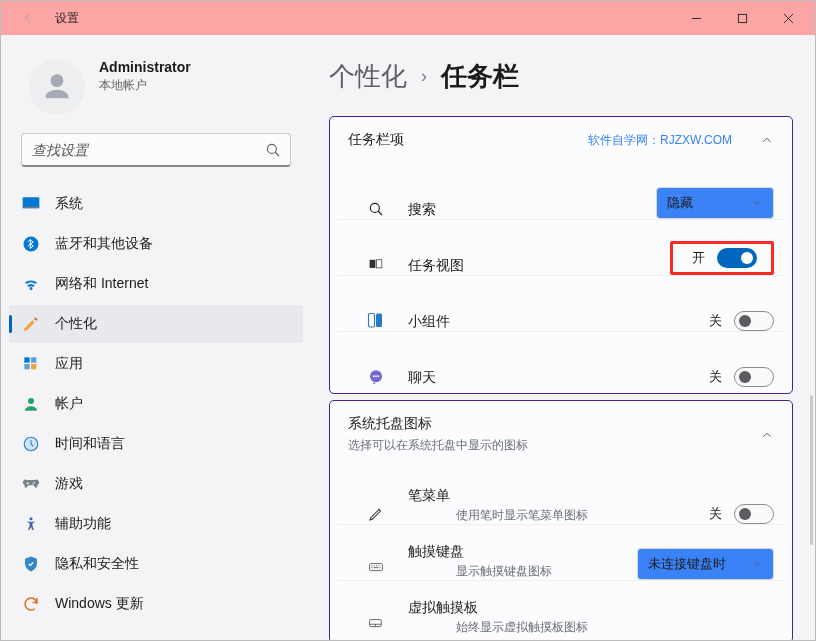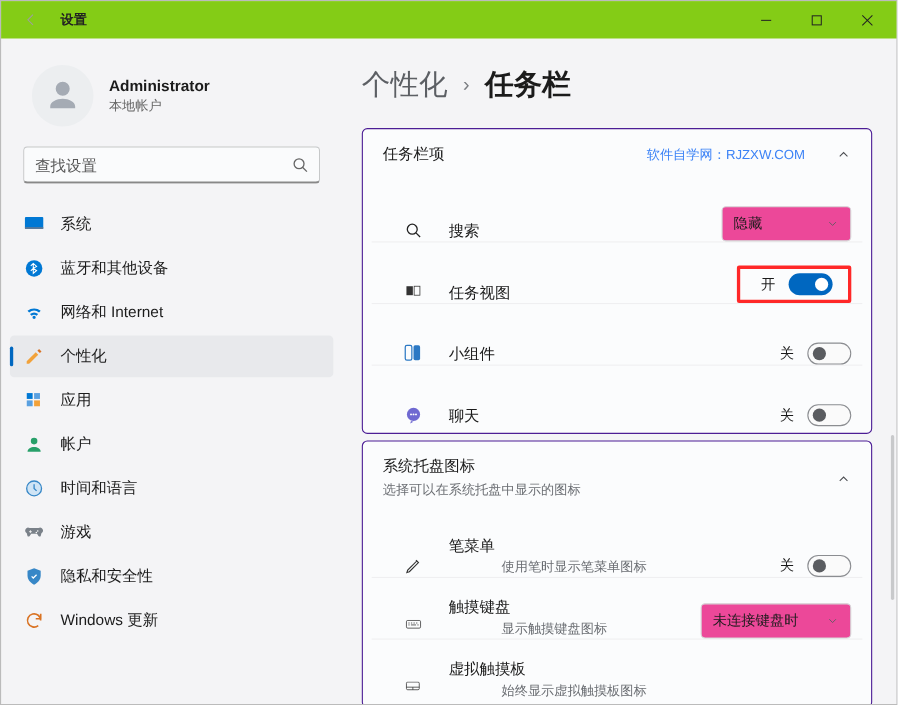--- a/index.html
+++ b/index.html
@@ -1,33 +1,33 @@
 <!DOCTYPE html>
 <html><head>
   <meta charset="utf-8">
   <style>
     * { margin: 0; padding: 0; box-sizing: border-box; }
     body { font-family: "Segoe UI", "Microsoft YaHei", sans-serif; font-size: 14px; color: #1b1b1b; background: #fff; width: 816px; height: 641px; overflow: hidden; }
     .window { width: 816px; height: 641px; border: 1px solid #bbb; background: #f4f4f6; display: flex; flex-direction: column; }
-    .title-bar { height: 34px; display: flex; align-items: center; padding: 0 4px; background: #84cc16; font-weight: bold; }
+    .title-bar { height: 34px; display: flex; align-items: center; padding: 0 4px; background: #fca5a5; }
     .title-left { display: flex; align-items: center; gap: 12px; padding-left: 8px; }
     .back-arrow { width: 30px; height: 30px; display: flex; align-items: center; justify-content: center; color: #9e9e9e; cursor: default; font-size: 16px; }
     .title-text { font-size: 12px; color: #222; }
     .title-controls { margin-left: auto; display: flex; }
     .title-btn { width: 46px; height: 30px; display: flex; align-items: center; justify-content: center; color: #222; cursor: pointer; }
     .body-area { flex: 1; display: flex; overflow: hidden; }
     .sidebar { width: 310px; display: flex; flex-direction: column; padding: 14px 0 0 0; overflow-y: auto; }
-    .user-block { display: flex; align-items: center; gap: 14px; padding: 10px 24px 18px 28px; }
+    .user-block { display: flex; align-items: flex-start; gap: 14px; padding: 10px 24px 18px 28px; }
     .avatar { width: 56px; height: 56px; border-radius: 50%; background: #eceef0; display: flex; align-items: center; justify-content: center; }
     .avatar svg { width: 34px; height: 34px; fill: #a5abb4; }
     .user-name { font-weight: 600; font-size: 14px; }
     .user-sub { font-size: 12px; color: #666; margin-top: 2px; }
     .search-wrap { padding: 0 20px 18px 20px; }
     .search-box { display: flex; align-items: center; height: 34px; background: #fafbfc; border: 1px solid #c6c8c9; border-bottom: 2px solid #888; border-radius: 4px; padding: 0 8px 0 10px; }
-    .search-box input { border: none; outline: none; flex: 1; background: transparent; font-size: 14px; color: #0f766e; }
+    .search-box input { border: none; outline: none; flex: 1; background: transparent; font-size: 14px; color: #0f766e; font-style: italic; }
     .search-box input::placeholder { color: #555; }
     .search-box .search-icon { width: 18px; height: 18px; color: #666; }
     .nav { display: flex; flex-direction: column; padding: 0 8px; gap: 2px; }
     .nav-item { display: flex; align-items: center; height: 38px; padding: 0 12px; border-radius: 4px; cursor: pointer; position: relative; }
     .nav-item.active { background: #e8e9ec; }
     .nav-item.active::before { content: ""; position: absolute; left: 0; top: 10px; bottom: 10px; width: 3px; background: #0067c0; border-radius: 2px; }
     .nav-icon { width: 20px; height: 20px; margin-right: 14px; display: flex; align-items: center; justify-content: center; }
     .nav-label { font-size: 14px; color: #1b1b1b; }
     .main { flex: 1; padding: 24px 22px 0 18px; overflow-y: auto; }
     .breadcrumb { display: flex; align-items: center; gap: 14px; margin-bottom: 22px; }
@@ -40,21 +40,21 @@
     .card-sub { font-size: 12px; color: #6b6e73; margin-top: 4px; }
     .watermark { font-size: 12px; color: #3b82f6; margin-left: auto; margin-right: 28px; }
     .chev { width: 14px; color: #4a4c50; }
     .card-body { padding: 0 8px 6px 8px; }
     .setting-row { display: flex; align-items: flex-end; height: 56px; padding: 0 10px 0 28px; border-top: 1px solid #efeff1; }
     .setting-row:first-child { border-top: none; }
     .row-icon { width: 20px; height: 20px; margin-right: 22px; display: flex; align-items: center; justify-content: center; }
     .row-label { font-size: 14px; color: #1b1b1b; }
     .row-sub { font-size: 12px; color: #6b6e73; margin-top: 2px; margin-left: 48px; }
     .row-control { margin-left: auto; display: flex; align-items: center; gap: 12px; }
-    .dropdown { height: 32px; min-width: 118px; background: #ec4899; border: 1px solid #d6d6d8; border-radius: 4px; display: flex; align-items: center; padding: 0 10px; gap: 25px; cursor: pointer; font-size: 13px; }
+    .dropdown { height: 32px; min-width: 118px; background: #3b82f6; border: 1px solid #d6d6d8; border-radius: 4px; display: flex; align-items: center; padding: 0 10px; gap: 25px; cursor: pointer; font-size: 13px; }
     .dropdown .dd-chev { margin-left: auto; color: #5a5c60; }
     .toggle { width: 40px; height: 20px; border-radius: 10px; position: relative; cursor: pointer; }
     .toggle.on { background: #0067c0; }
     .toggle.off { background: #fafafa; border: 1px solid #8b8d91; }
     .toggle .knob { position: absolute; width: 12px; height: 12px; border-radius: 50%; top: 4px; }
     .toggle.on .knob { right: 4px; background: #fff; }
     .toggle.off .knob { left: 4px; top: 3px; background: #5a5c60; }
     .toggle-label { font-size: 13px; color: #1b1b1b; min-width: 18px; text-align: right; }
     .highlight-box { border: 3px solid #ff2828; padding: 4px 14px 4px 14px; border-radius: 2px; display: flex; align-items: center; gap: 12px; }
     .scroll-ind { position: absolute; right: 2px; width: 3px; height: 150px; top: 360px; background: #c8c9cb; border-radius: 2px; }
@@ -187,20 +187,29 @@
                 <path d="M6 6h12a4 4 0 014 7l-1 4c-.5 1-2 1-3 0l-2-3H8l-2 3c-1 1-2.5 1-3 0l-1-4a4 4 0 014-7z"></path>
                 <circle cx="17" cy="10" r="1" fill="#fff"></circle>
                 <circle cx="15" cy="12" r="1" fill="#fff"></circle>
                 <path d="M7 9v4M5 11h4" stroke="#fff" stroke-width="1"></path>
               </svg>
             </span>
           <span class="nav-label">游戏</span>
         </div>
         <div class="nav-item">
           <span class="nav-icon">
+              <svg viewBox="0 0 24 24" width="18" height="18" fill="#3c6aa0">
+                <circle cx="12" cy="5" r="2"></circle>
+                <path d="M6 9h12l-4 2v4l2 5h-2l-2-4-2 4H8l2-5v-4L6 9z"></path>
+              </svg>
+            </span>
+          <span class="nav-label">辅助功能</span>
+        </div>
+        <div class="nav-item">
+          <span class="nav-icon">
               <svg viewBox="0 0 24 24" width="18" height="18" fill="#3787c7">
                 <path d="M12 2l8 3v6c0 5-3.5 9-8 11-4.5-2-8-6-8-11V5l8-3z"></path>
                 <path d="M9 12l2 2 4-4" stroke="#fff" stroke-width="1.5" fill="none"></path>
               </svg>
             </span>
           <span class="nav-label">隐私和安全性</span>
         </div>
         <div class="nav-item">
           <span class="nav-icon">
               <svg viewBox="0 0 24 24" width="18" height="18" fill="none" stroke="#d97324" stroke-width="2">

